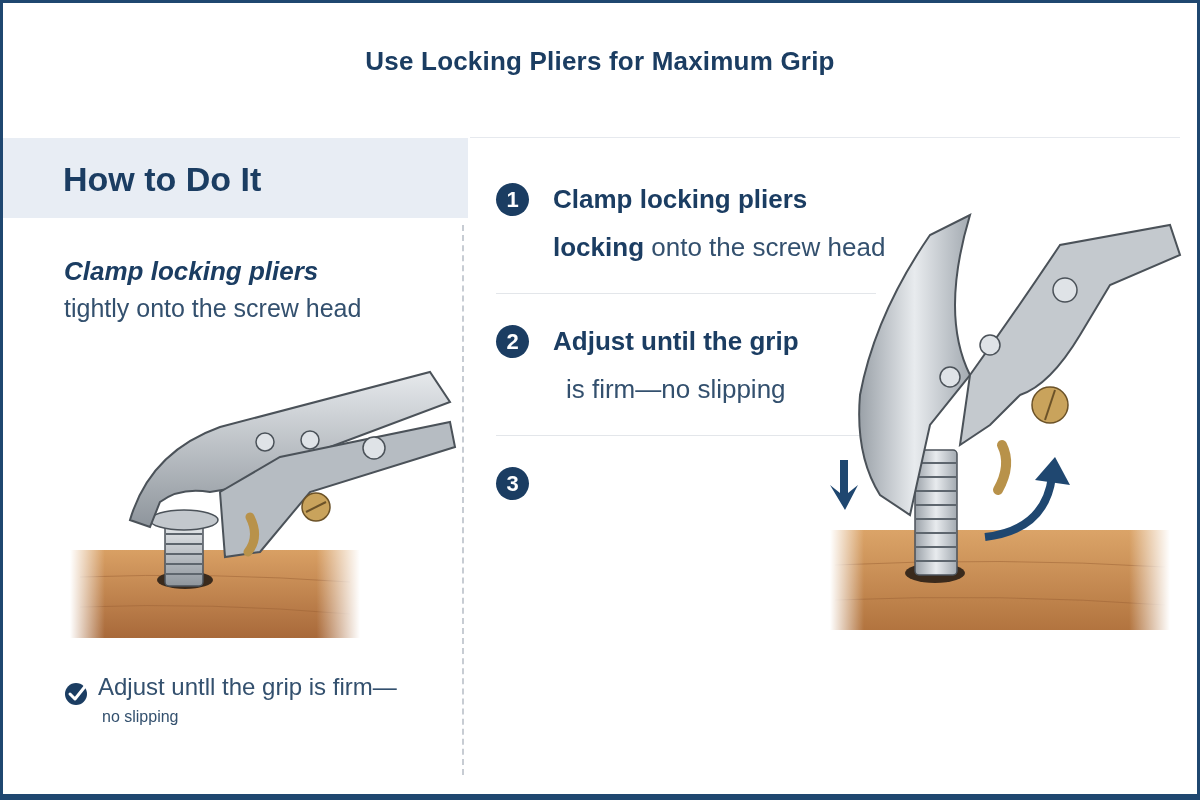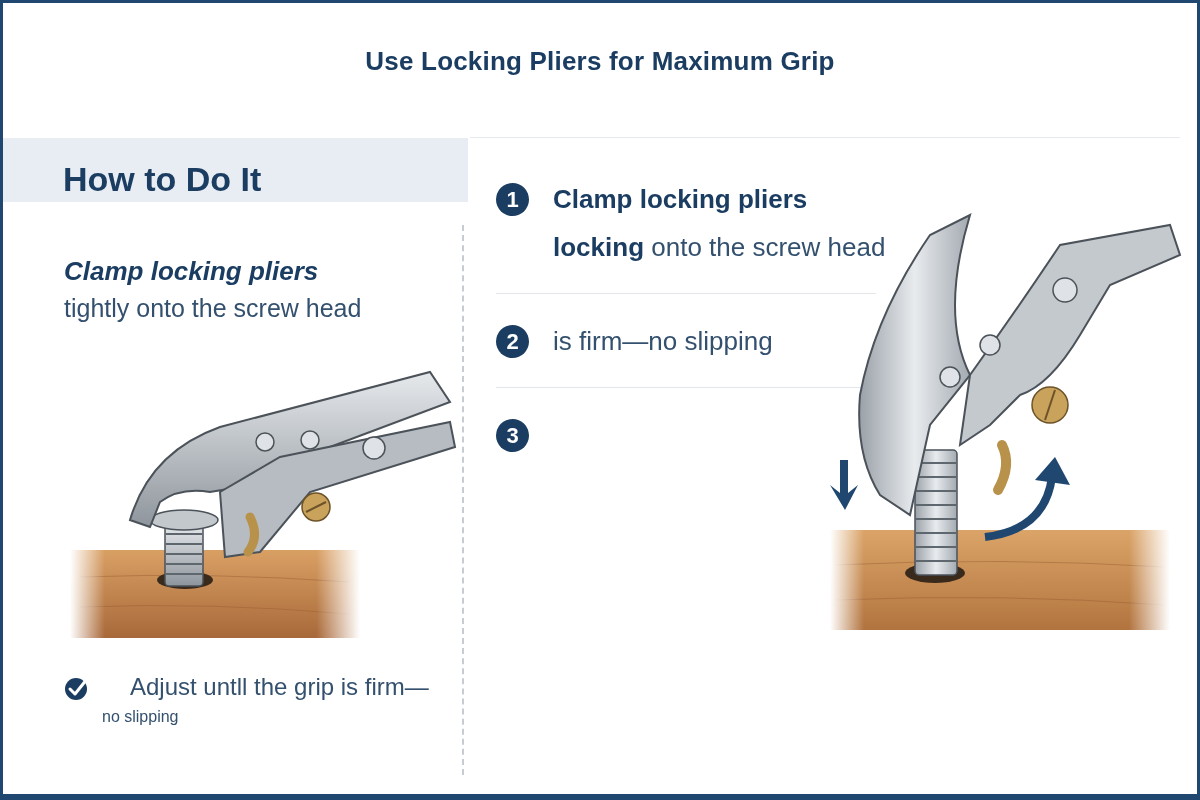--- a/index.html
+++ b/index.html
@@ -1,30 +1,30 @@
 <!DOCTYPE html>
 <html><head>
 <meta charset="utf-8">
 <style>
   * { box-sizing: border-box; margin: 0; padding: 0; }
   html, body { width: 1200px; height: 800px; overflow: hidden; background: #ffffff; }
   body { font-family: "Liberation Sans", "DejaVu Sans", sans-serif; color: #1e3a5c; position: relative; }
   .frame { position: absolute; inset: 0; border: 3px solid #1f4770; border-bottom-width: 6px; background: #fff; }
   .title { position: absolute; top: 46px; left: 0; width: 1200px; text-align: center; font-size: 26px; font-weight: 700; color: #1b3d62; letter-spacing: 0.2px; }
   .top-rule { position: absolute; top: 137px; left: 470px; right: 20px; height: 1px; background: #e6e9ee; }
-  .left-header { position: absolute; top: 138px; left: 3px; width: 465px; height: 64px; background: #e8edf4; }
+  .left-header { position: absolute; top: 138px; left: 3px; width: 465px; height: 80px; background: #e8edf4; }
   .left-header-text { position: absolute; left: 60px; top: 22px; font-size: 34px; font-weight: 700; color: #1b3d62; }
   .divider { position: absolute; left: 462px; top: 225px; height: 550px; border-left: 2px dashed #c7ccd3; }
   .left-intro { position: absolute; left: 64px; top: 255px; width: 400px; }
   .left-intro .em { font-size: 26px; font-style: italic; font-weight: 700; color: #1b3d62; line-height: 32px; }
   .left-intro .rest { font-size: 25px; color: #33506e; line-height: 42px; }
   .ill-left { position: absolute; left: 60px; top: 352px; width: 400px; height: 300px; }
   .ill-right { position: absolute; left: 820px; top: 195px; width: 370px; height: 445px; }
   .note { position: absolute; left: 64px; top: 672px; width: 400px; }
-  .note-row { display: flex; align-items: flex-start; gap: 32px; }
+  .note-row { display: flex; align-items: center; }
   .note-icon { width: 26px; height: 26px; margin-top: 3px; margin-right: 8px; flex: none; }
   .note-text { font-size: 24px; color: #33506e; line-height: 46px; margin-top: -8px; }
   .note-text2 { font-size: 16px; color: #33506e; padding-left: 38px; margin-top: -2px; }
   .steps { position: absolute; left: 496px; top: 175px; width: 420px; }
   .step { display: flex; align-items: flex-start; }
   .step-num { width: 33px; height: 33px; border-radius: 50%; background: #1b3d62; color: #fff; font-weight: 700; font-size: 22px; display: flex; align-items: center; justify-content: center; flex: none; margin-right: 24px; margin-top: 8px; }
   .step-body { font-size: 26px; color: #1b3d62; line-height: 48px; }
   .step-body b { font-weight: 700; }
   .step-body .light { color: #33506e; font-weight: 400; text-align: center; }
   .step-sep { height: 1px; background: #e3e6ea; margin: 22px 0 23px 0; width: 380px; }
@@ -104,20 +104,21 @@
     <div class="step-num">1</div>
     <div class="step-body">
       <div><b>Clamp locking pliers</b></div>
       <div><b>locking</b><span class="light"> onto the screw head</span></div>
     </div>
   </div>
   <div class="step-sep"></div>
   <div class="step">
     <div class="step-num">2</div>
     <div class="step-body">
+      <div><b>Adjust until the grip</b></div>
       <div class="light">is firm—no slipping</div>
     </div>
   </div>
   <div class="step-sep"></div>
   <div class="step">
     <div class="step-num">3</div>
   </div>
 </div>
 
 <svg class="ill-right" viewBox="0 0 370 445">

